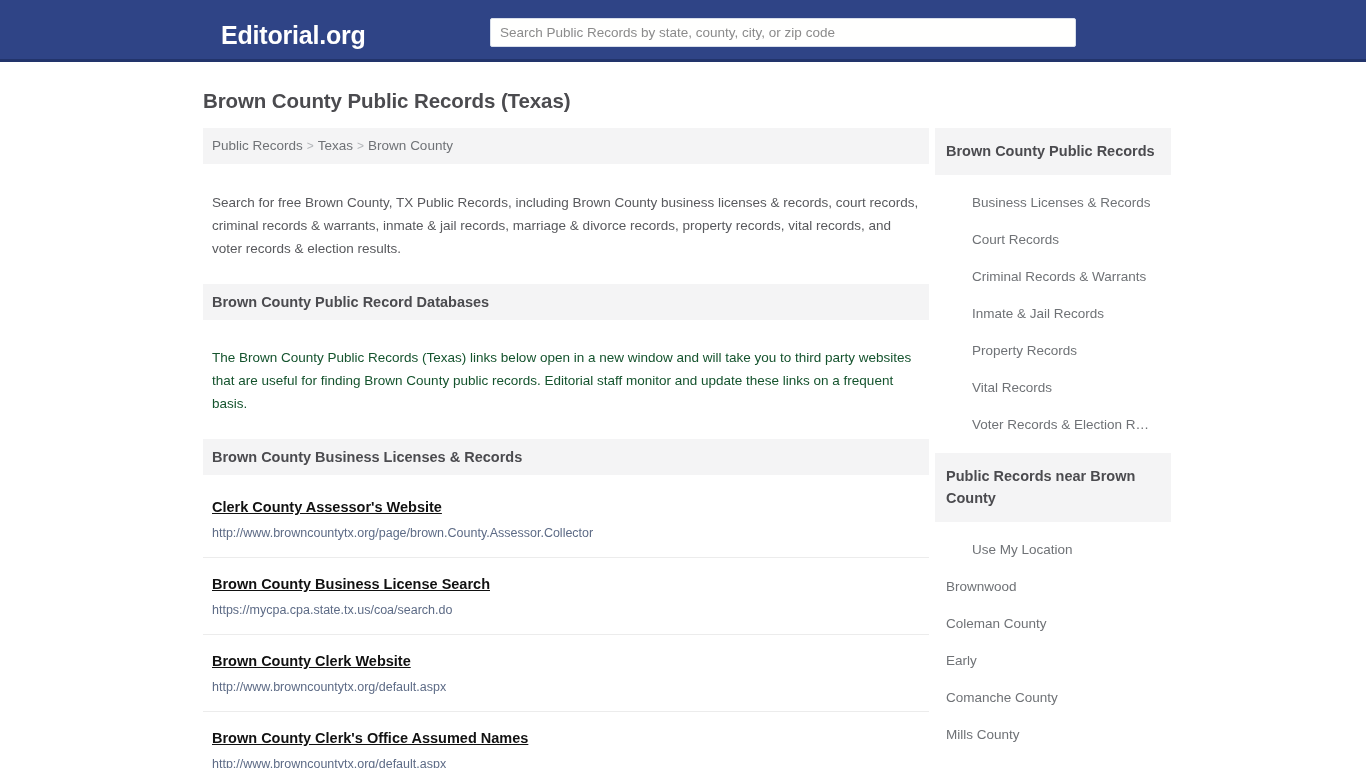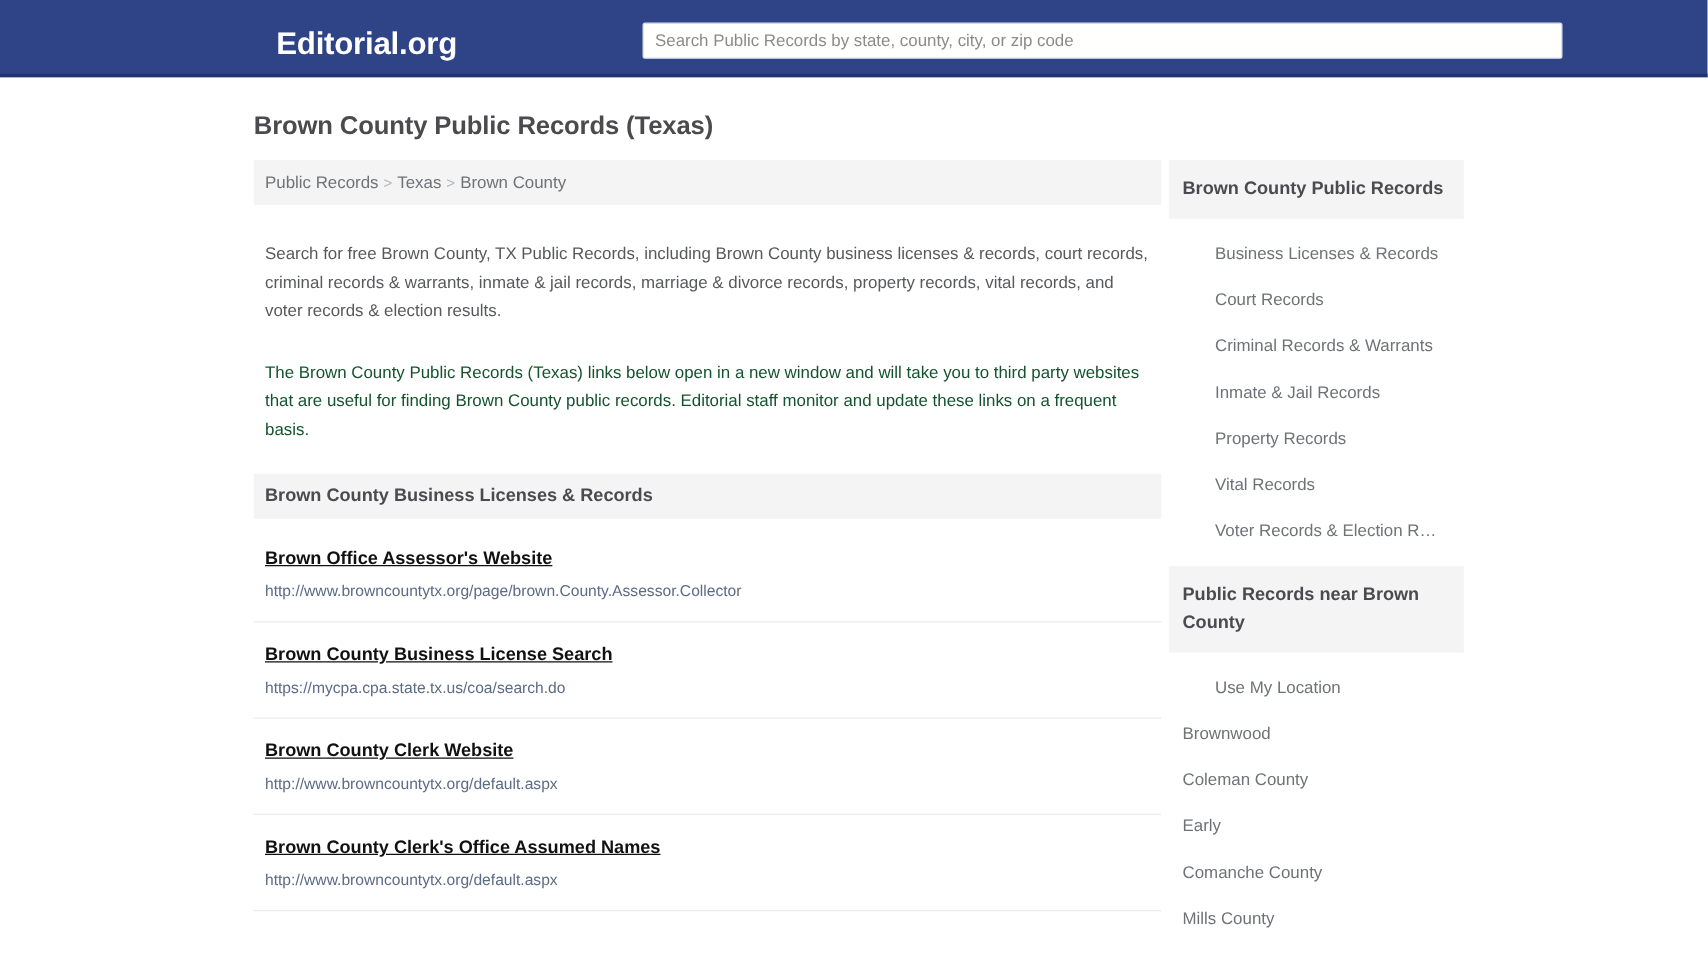--- a/index.html
+++ b/index.html
@@ -29,23 +29,23 @@
     top: 19px;
     font-size: 25px;
     font-weight: bold;
     color: #ffffff;
     letter-spacing: -0.2px;
     line-height: 32px;
     white-space: nowrap;
   }
   .search-wrap {
     position: absolute;
-    left: 514px;
+    left: 490px;
     top: 18px;
-    width: 736px;
+    width: 586px;
     height: 29px;
   }
   .search-input {
     width: 100%;
     height: 100%;
     box-sizing: border-box;
     border: 1px solid #d8deea;
     border-radius: 2px;
     background: #fffffe;
     padding: 0 9px;
@@ -215,28 +215,29 @@
     <div class="cols">
 
       <div class="main-col">
 
         <div class="breadcrumb band">
           <a>Public Records</a><span class="sep">&gt;</span><a>Texas</a><span class="sep">&gt;</span><a>Brown County</a>
         </div>
 
         <p class="intro">Search for free Brown County, TX Public Records, including Brown County business licenses &amp; records, court records, criminal records &amp; warrants, inmate &amp; jail records, marriage &amp; divorce records, property records, vital records, and voter records &amp; election results.</p>
 
+        <div class="section-head">Brown County Public Record Databases</div>
         <p class="section-note">The Brown County Public Records (Texas) links below open in a new window and will take you to third party websites that are useful for finding Brown County public records. Editorial staff monitor and update these links on a frequent basis.</p>
 
         <div class="section-head">Brown County Business Licenses &amp; Records</div>
 
         <div class="link-list">
 
           <div class="link-row">
-            <span class="link-title">Brown Office Assessor's Website</span>
+            <span class="link-title">Clerk County Assessor's Website</span>
             <span class="link-url">http://www.browncountytx.org/page/brown.County.Assessor.Collector</span>
           </div>
 
           <div class="link-row">
             <span class="link-title">Brown County Business License Search</span>
             <span class="link-url">https://mycpa.cpa.state.tx.us/coa/search.do</span>
           </div>
 
           <div class="link-row">
             <span class="link-title">Brown County Clerk Website</span>

